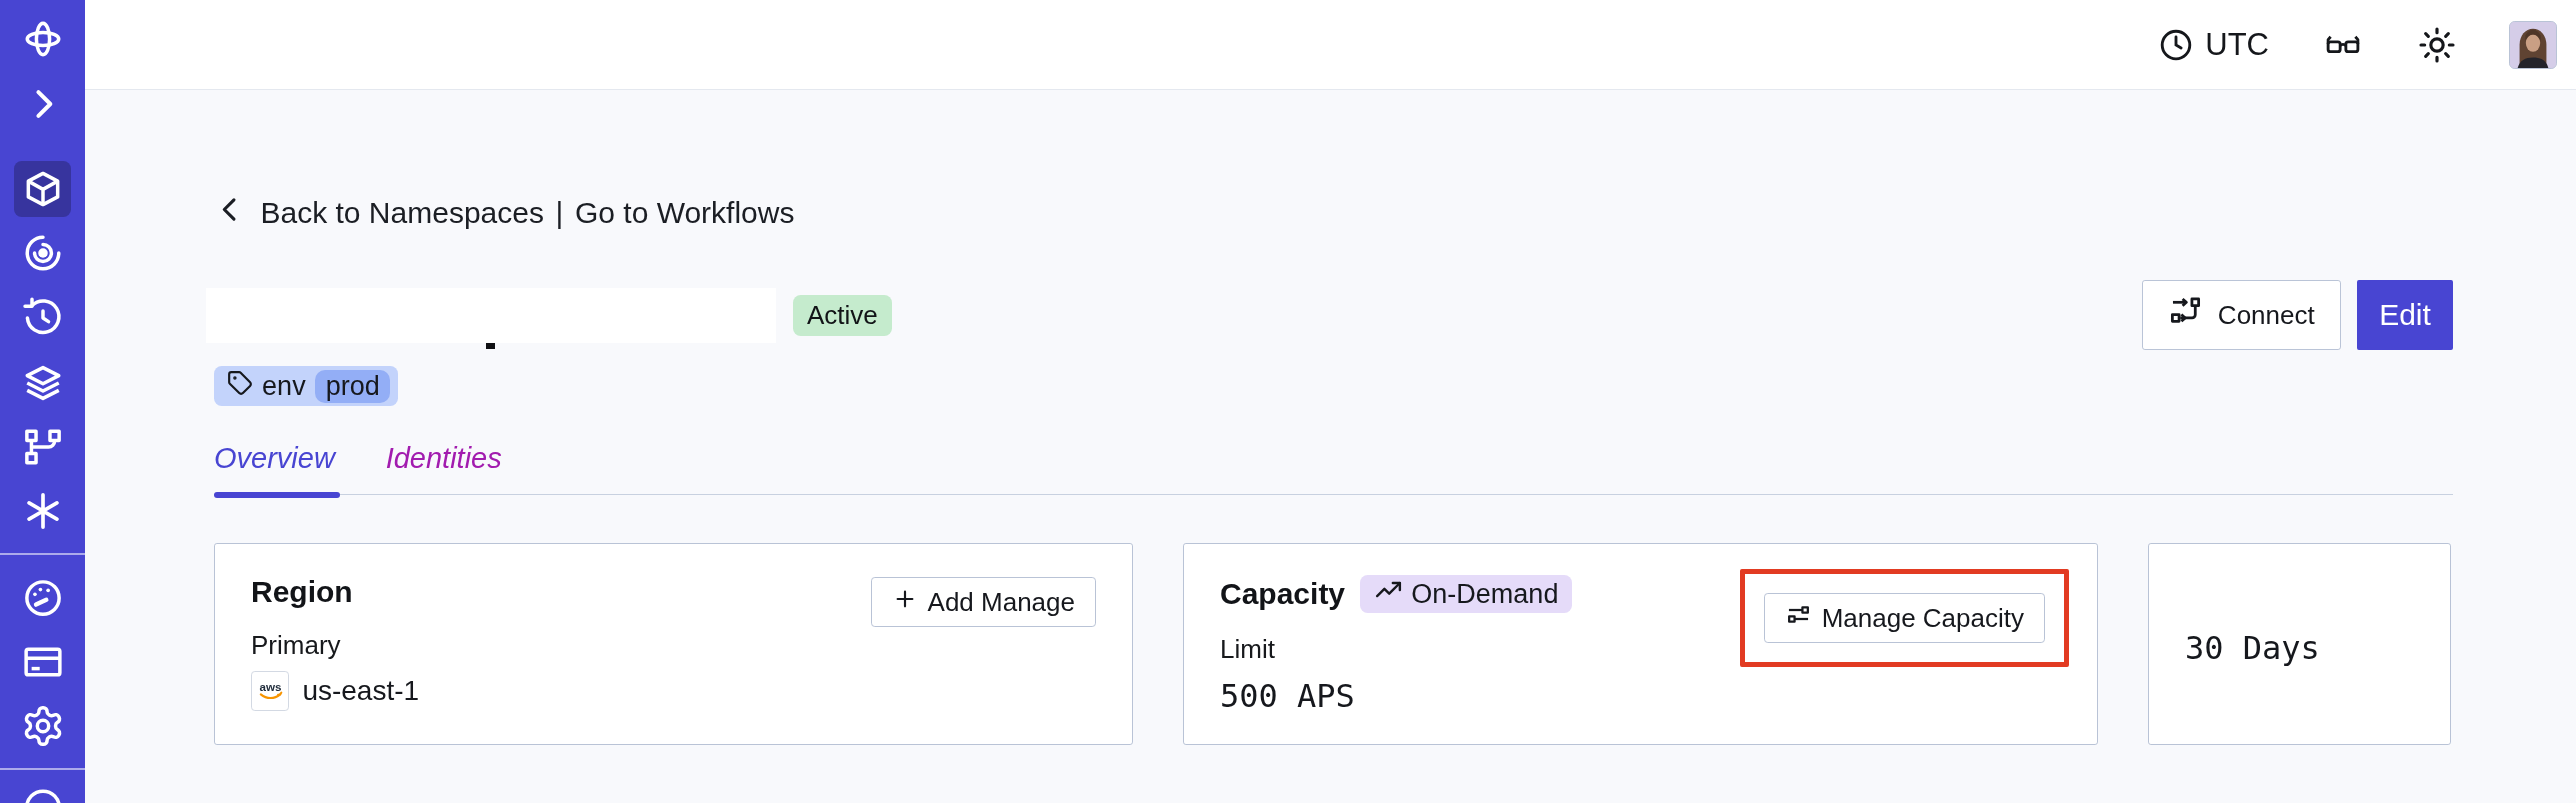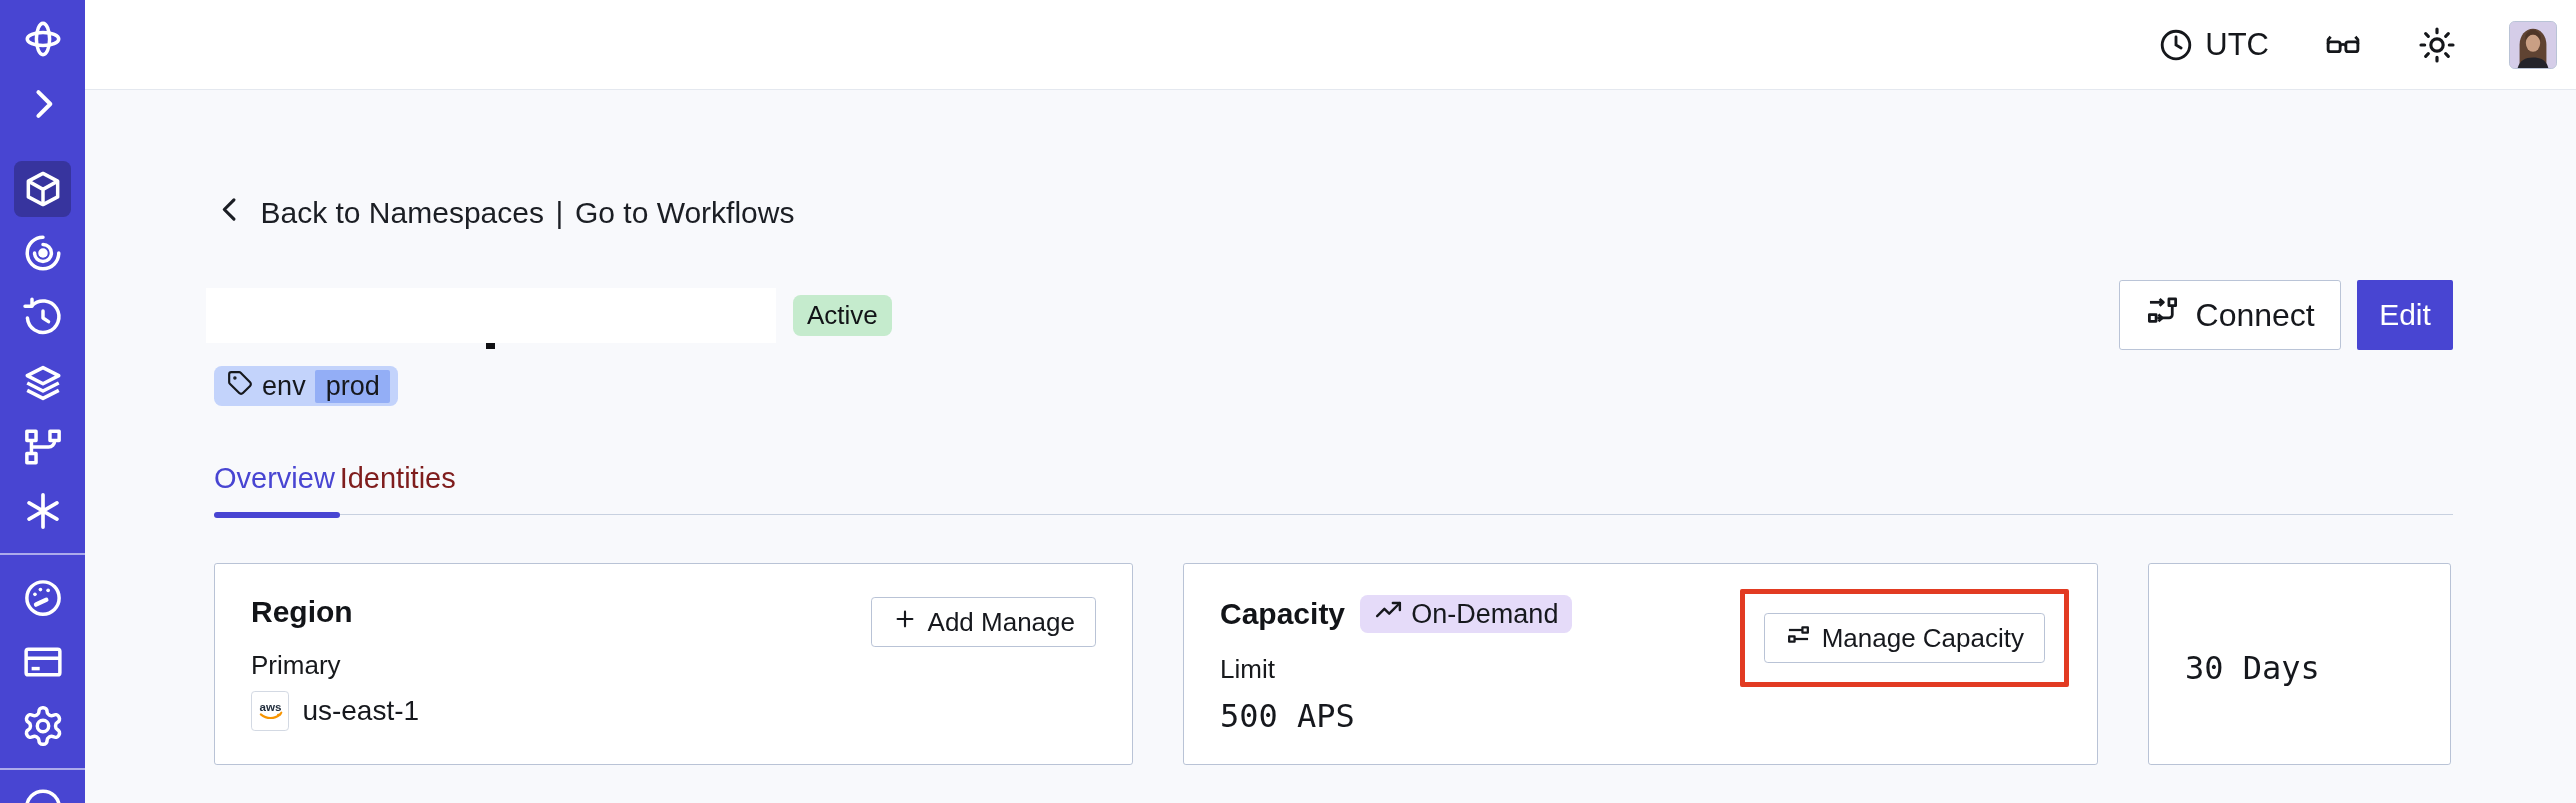--- a/index.html
+++ b/index.html
@@ -34,34 +34,34 @@
   .breadcrumb svg { margin-right:7.7px; }
 
   .title-row { margin-top:48px; height:70px; display:flex; align-items:center; justify-content:space-between; }
   .title-left { display:flex; align-items:center; height:70px; position:relative; }
   .redaction-box { position:relative; width:570px; height:55px; background:#ffffff; margin-left:-7.7px; }
   .name-dot { position:absolute; left:280px; top:55px; width:8.6px; height:6.7px; background:#101114; }
   .status-badge { margin-left:16.3px; height:41px; display:flex; align-items:center; padding:0 14.4px;
                   background:#c5ebcd; color:#121417; font-size:26px; border-radius:7.7px; }
   .title-actions { display:flex; gap:16.3px; }
   .btn-connect { height:70px; padding:0 25px; display:flex; align-items:center; gap:15.3px;
-                 background:#fff; border:1.9px solid #bac4d7; border-radius:2.9px; font-size:32px; font-weight:500;
+                 background:#fff; border:1.9px solid #bac4d7; border-radius:2.9px; font-size:26px; font-weight:500;
                  color:#16181d; cursor:pointer; }
   .btn-edit { height:70px; width:96px; display:flex; align-items:center; justify-content:center;
               background:#4845d2; color:#fff; font-size:30px; font-weight:500; border:none; border-radius:1.9px; cursor:pointer; }
 
   .tag-row { margin-top:16.3px; display:flex; }
   .tag-pill { height:40px; display:flex; align-items:center; gap:9.6px; padding:0 7.7px 0 12.5px;
               background:#c3d3fb; border-radius:7.7px; font-size:27px; color:#16181d; }
-  .tag-inner { height:33px; display:flex; align-items:center; padding:0 10.5px; background:#93aef6; border-radius:2px; }
-
-  .tabs { margin-top:56px; display:flex; border-bottom:1.9px solid #c8d1e0; }
+  .tag-inner { height:33px; display:flex; align-items:center; padding:0 10.5px; background:#93aef6; border-radius:10px; }
+
+  .tabs { margin-top:36px; display:flex; gap:46px; border-bottom:1.9px solid #c8d1e0;font-style:italic; }
   .tab { font-size:29px; font-weight:500; padding:0 4.8px 19px 0; position:relative; cursor:pointer; }
   .tab.active { color:#4845d2; }
-  .tab.inactive { color:#7f1d1d; }
+  .tab.inactive { color:#a21caf; }
   .tab.active::after { content:""; position:absolute; left:0; right:0; bottom:-3.8px; height:5.8px;
                        background:#4845d2; border-radius:3.8px; }
 
   .cards { margin-top:48px; display:flex; gap:50px; }
   .card { background:#fff; border:1.9px solid #b9c3d6; border-radius:2.9px; height:202px; padding:31px 36px; position:relative; }
   .card-region { width:919px; }
   .card-capacity { width:915px; }
   .card-retention { width:303px; }
   .card-head { display:flex; align-items:center; gap:15.3px; }
   .card-title { font-size:30px; font-weight:700; color:#121418; }

